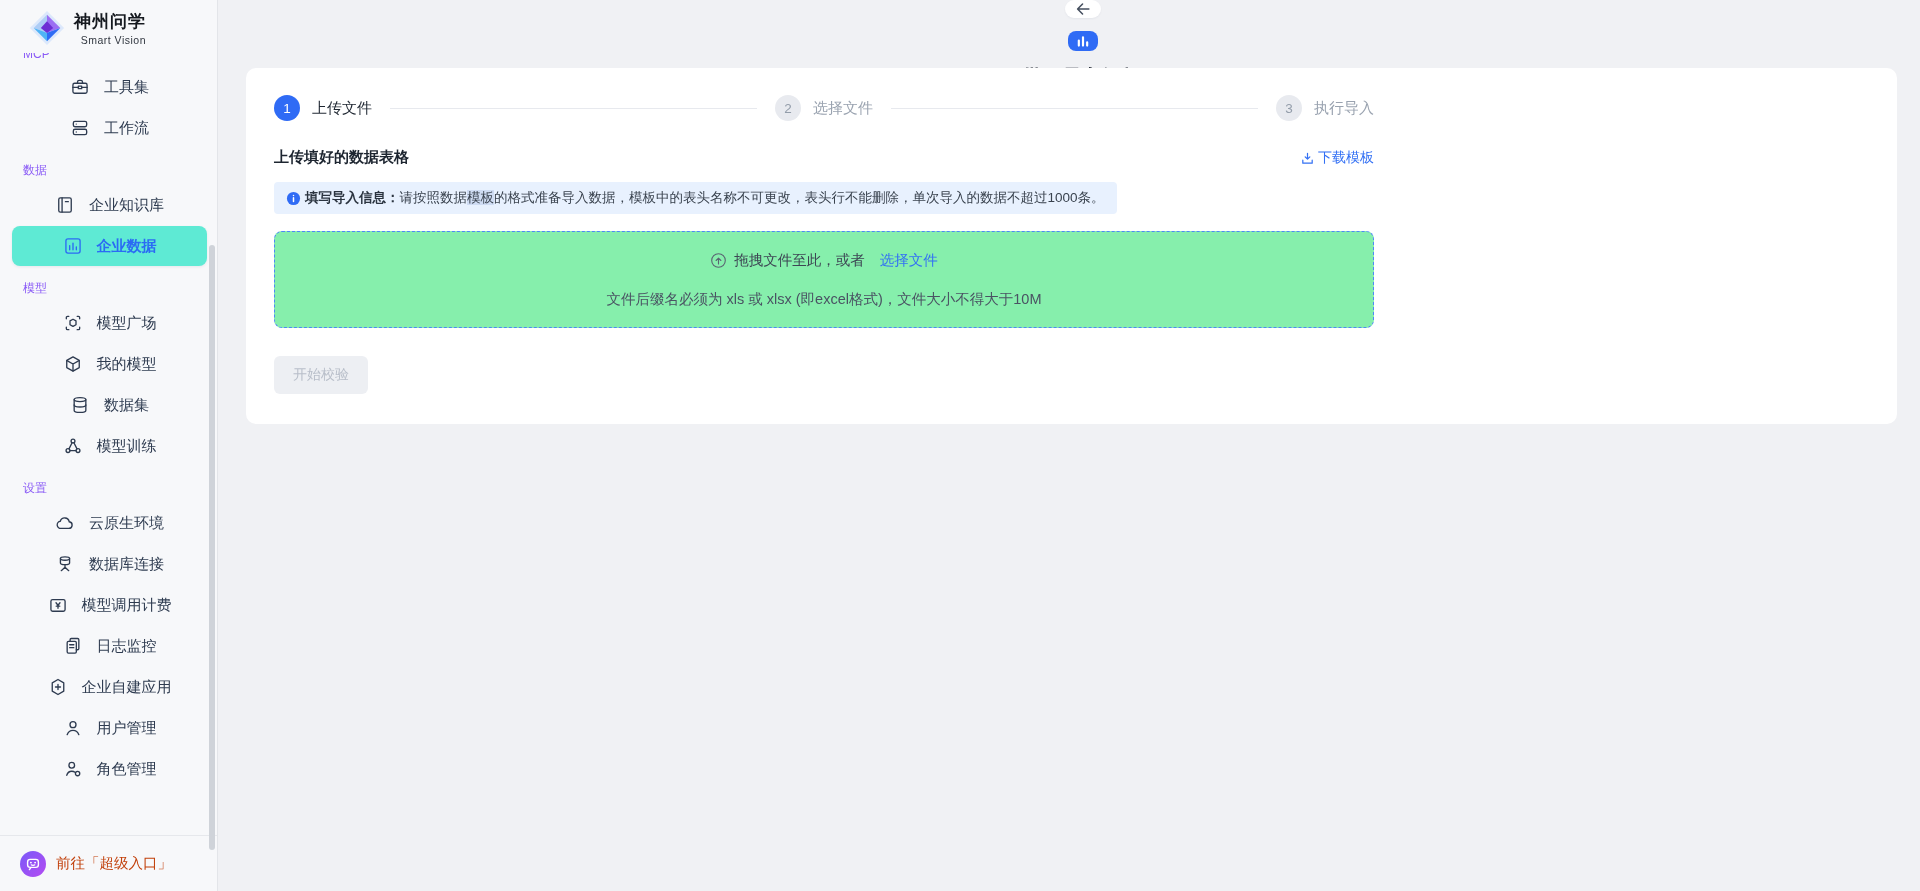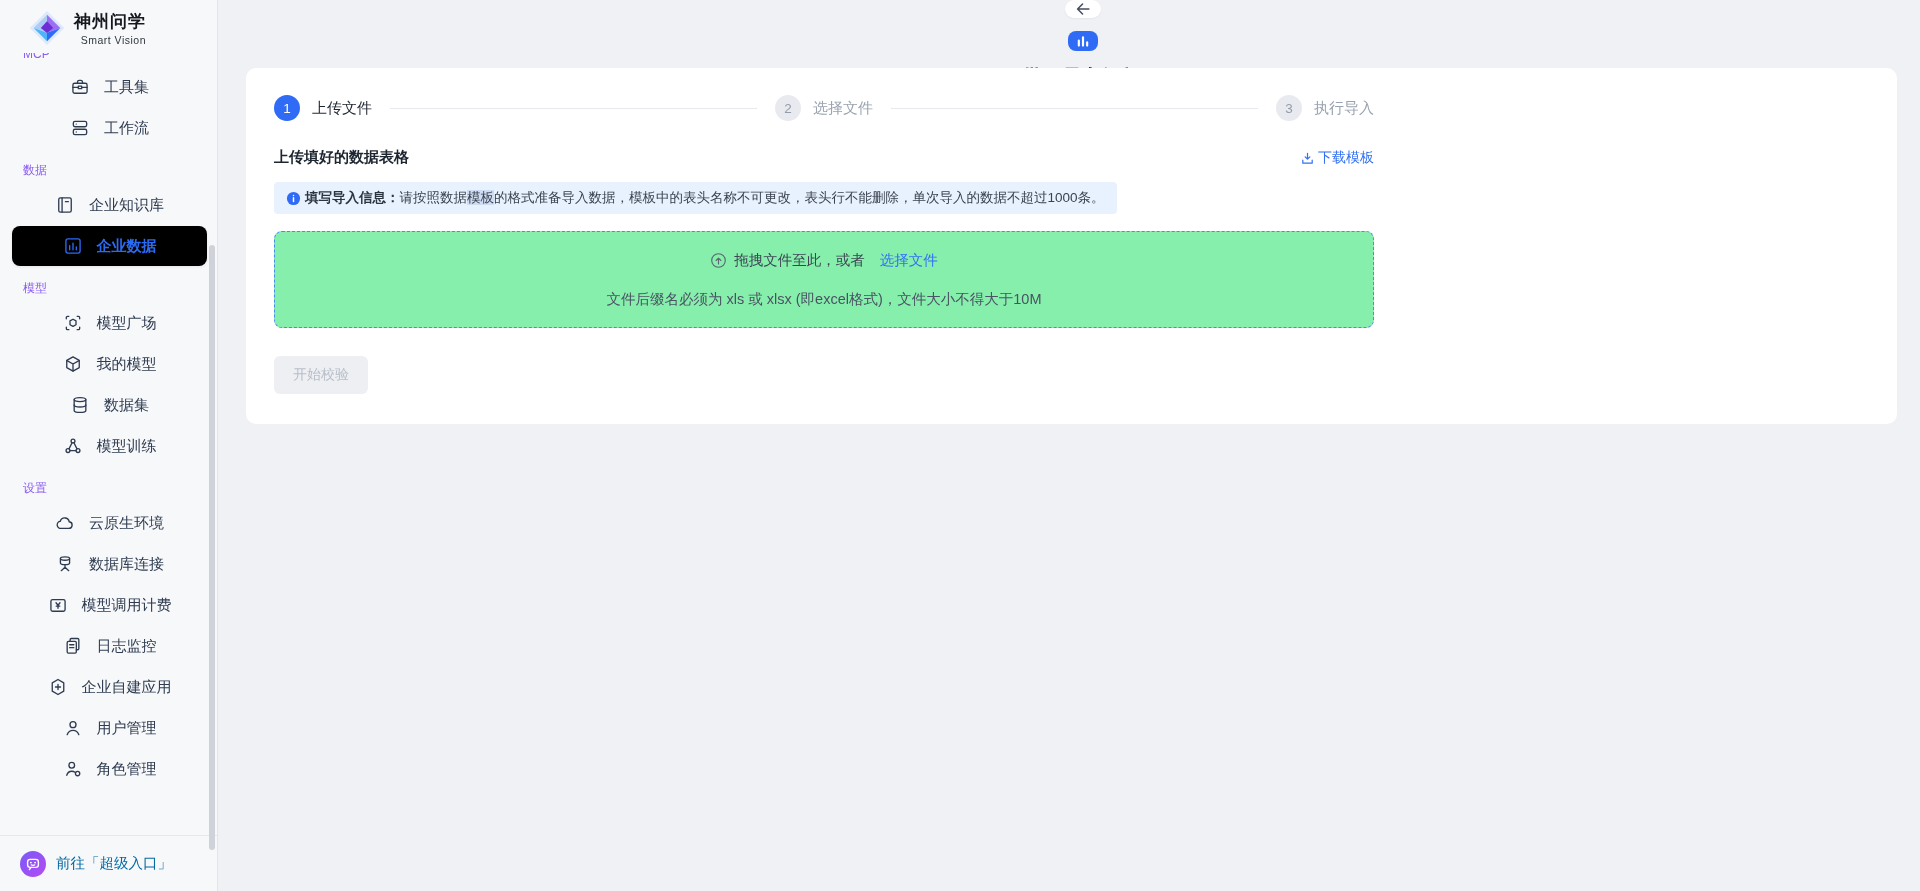--- a/index.html
+++ b/index.html
@@ -22,30 +22,30 @@
     font-size:12px; color:#8b5cf6; padding:0 0 0 23px; margin:14px 0 6px;
   }
   .section-label.clipped { height:8px; overflow:hidden; display:flex; align-items:flex-end; margin-top:0; }
   .nav-item {
     display:flex; align-items:center; gap:14px; height:40px;
     padding:0 14px; margin:0 10px 1px 12px; font-size:15px; color:#2e3b50;
     border-radius:8px; cursor:pointer; white-space:nowrap;justify-content:center;
   }
   .nav-item svg { width:20px; height:20px; stroke:currentColor; fill:none;
     stroke-width:1.6; stroke-linecap:round; stroke-linejoin:round; flex:none; color:#394providers560; }
-  .nav-item.active { background:#000000; color:#2b6bf4; box-shadow:0 1px 3px rgba(20,40,80,.08); font-weight:bold; }
+  .nav-item.active { background:#5eead4; color:#2b6bf4; box-shadow:0 1px 3px rgba(20,40,80,.08); font-weight:bold; }
   .scroll-thumb {
     position:absolute; right:2px; top:245px; width:6px; height:605px;
     background:#cfd3d9; border-radius:3px;
   }
   .sidebar-footer {
     height:56px; border-top:1px solid #e6e8ec; display:flex; align-items:center;
     gap:10px; padding-left:20px; cursor:pointer;
   }
-  .sidebar-footer .footer-label { font-size:14.5px; color:#0369a1; }
+  .sidebar-footer .footer-label { font-size:14.5px; color:#c2410c; }
   
   .main { flex:1; display:flex; flex-direction:column; min-width:0; }
   .page-header { height:58px; display:flex; align-items:center; padding-left:28px; gap:13px;flex-direction:column; }
   .back-btn {
     width:36px; height:36px; background:#fff; border:none; border-radius:10px;
     display:flex; align-items:center; justify-content:center; cursor:pointer;
     color:#444e5e; box-shadow:0 1px 2px rgba(20,40,80,.05);
   }
   .title-tile {
     width:30px; height:30px; border-radius:8px; background:#2f6bf5;

